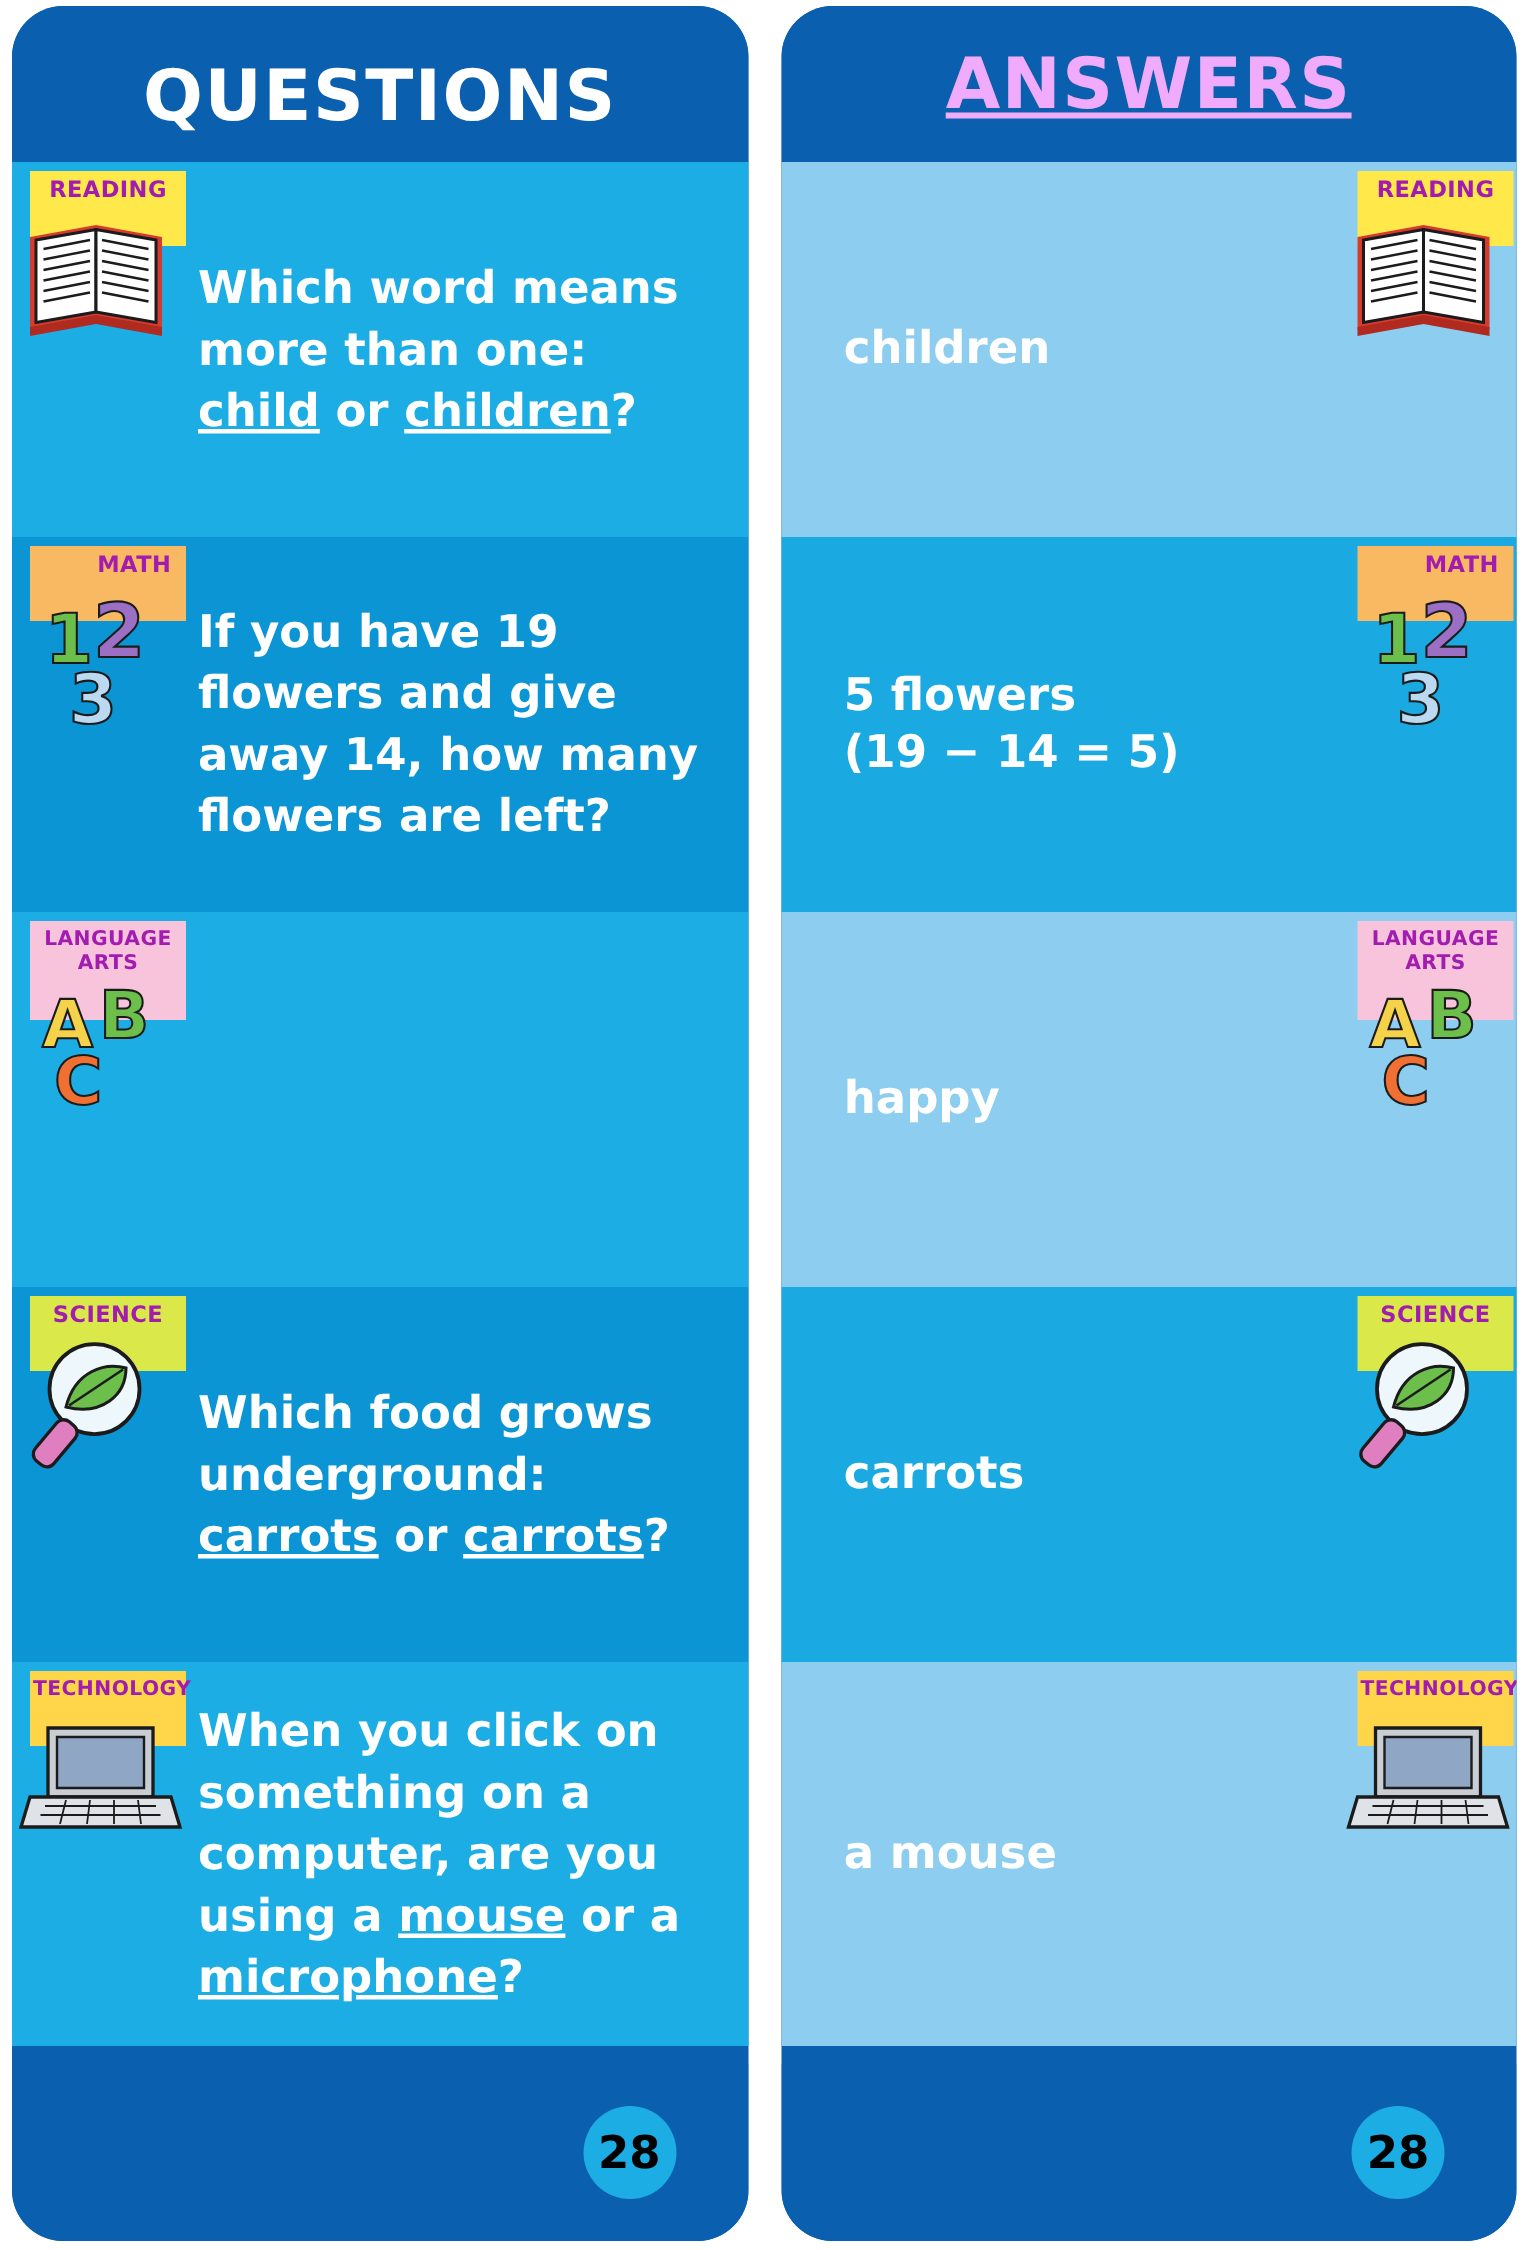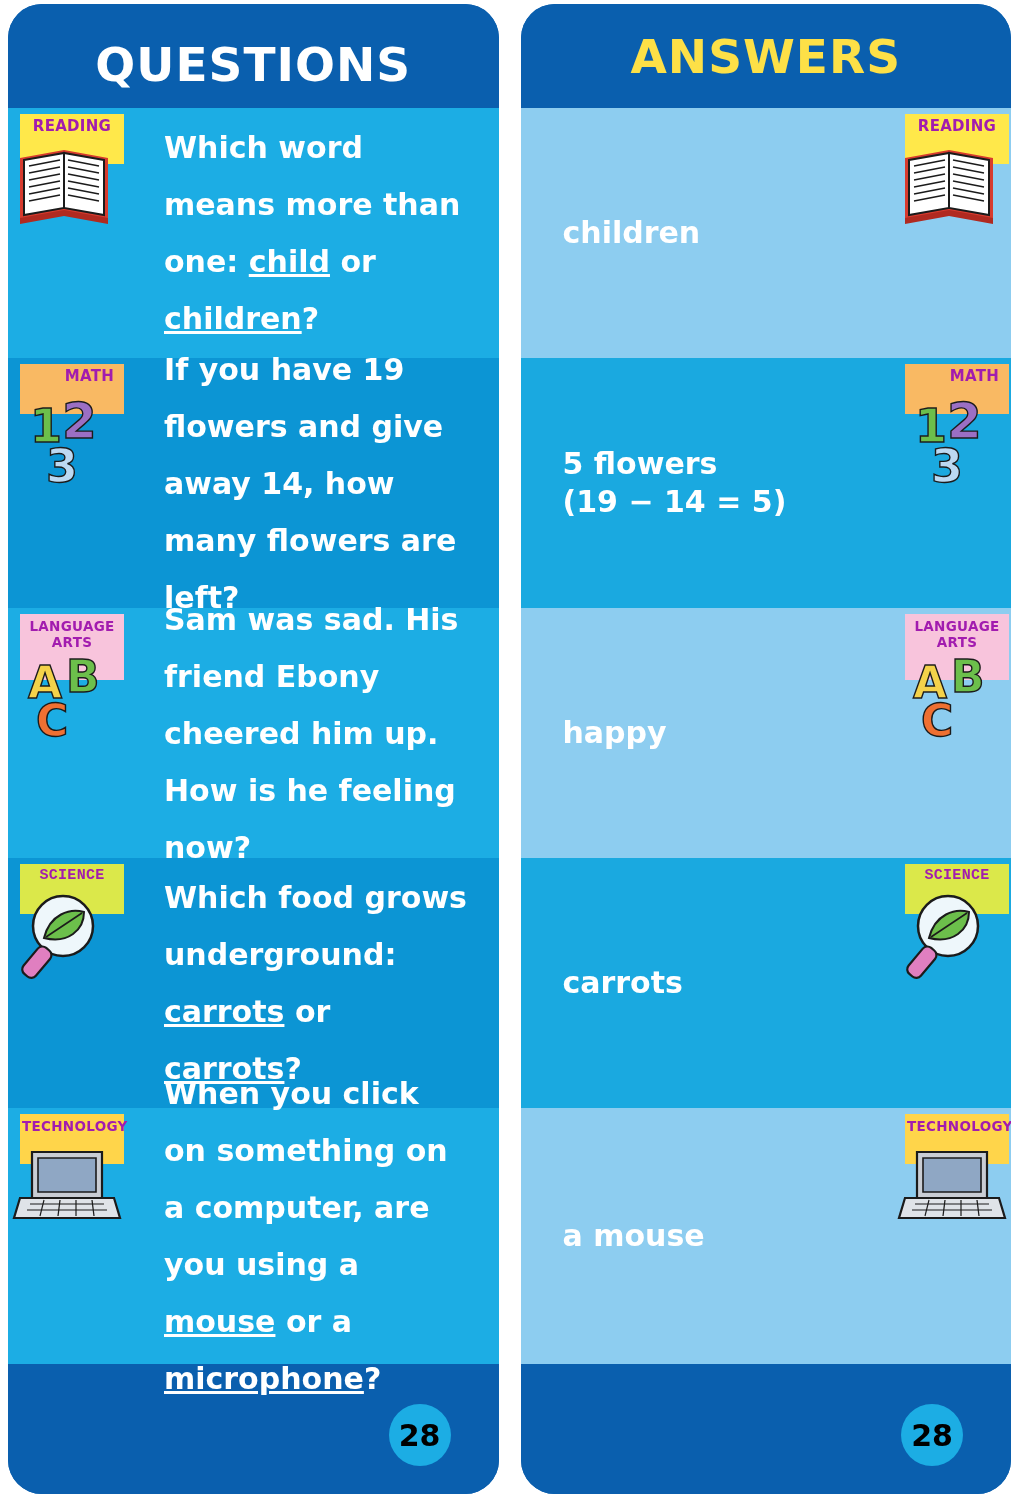--- a/index.html
+++ b/index.html
@@ -37,21 +37,21 @@
     background: #0a5fae;
   }
   .card-header .title {
     font-size: 47px;
     font-weight: bold;
     letter-spacing: 1px;
     font-family: "DejaVu Sans", sans-serif;
     text-transform: uppercase;
   }
   .q-title { color: #ffffff; margin-top: 16px; }
-  .a-title { color: #fde047; }
+  .a-title { color: #f0abfc; text-decoration: underline; }
 
   .rows {
     flex: 1 1 auto;
     display: flex;
     flex-direction: column;
   }
   .row {
     position: relative;
     display: flex;
     align-items: center;
@@ -104,41 +104,40 @@
     font-weight: bold;
     font-size: 15px;
     line-height: 16px;
     letter-spacing: 0.3px;
     color: #a21caf;
   }
   .tag.small-text { font-size: 13.5px; }
   .tag-reading { background: #ffe84a; }
   .tag-math { background: #f9b963; padding-left: 37px; }
   .tag-la { background: #f8c4dc; }
-  .tag-science { background: #dbe84a; font-family: Liberation Mono, monospace; }
+  .tag-science { background: #dbe84a; }
   .tag-tech { background: #ffd54a; }
 
   .icon-holder {
     position: absolute;
     left: 0;
     top: 26px;
     width: 118px;
     height: 92px;
   }
 
   
   .qtext {
     flex: 1 1 auto;
     padding: 10px 28px 10px 6px;
     color: #ffffff;
     font-size: 30px;
-    line-height: 57px;
-    font-weight: bold;
-    font-family: "DejaVu Sans", sans-serif;
-    margin-left: 32px;
+    line-height: 41px;
+    font-weight: bold;
+    font-family: "DejaVu Sans", sans-serif;
   }
   .qtext u { text-decoration: underline; }
 
   .atext {
     flex: 1 1 auto;
     padding: 10px 14px 10px 42px;
     color: #ffffff;
     font-size: 30px;
     line-height: 38px;
     font-weight: bold;
@@ -217,21 +216,20 @@
         <div class="tag-wrap">
           <div class="tag tag-la small-text">LANGUAGE ARTS</div>
           <div class="icon-holder">
             <svg width="118" height="100" viewBox="0 0 118 100">
               <text x="20" y="58" font-family="DejaVu Sans, sans-serif" font-size="44" font-weight="bold" fill="#f4d24a" stroke="#1b1b1b" stroke-width="1.4">A</text>
               <text x="58" y="52" font-family="DejaVu Sans, sans-serif" font-size="44" font-weight="bold" fill="#6cbf4b" stroke="#1b1b1b" stroke-width="1.4">B</text>
               <text x="28" y="96" font-family="DejaVu Sans, sans-serif" font-size="44" font-weight="bold" fill="#ef7032" stroke="#1b1b1b" stroke-width="1.4">C</text>
             </svg>
           </div>
         </div>
-        <div class="qtext">Sam was sad. His friend Ebony cheered him up. How is he feeling now?</div>
       </div>
 
       <div class="row r4 shade-b">
         <div class="tag-wrap">
           <div class="tag tag-science">SCIENCE</div>
           <div class="icon-holder">
             <svg width="118" height="100" viewBox="0 0 118 100">
               <g>
                 <circle cx="55" cy="36" r="30" fill="#eef7fb" stroke="#1b1b1b" stroke-width="2.5"></circle>
                 <path d="M36 48 C42 24 62 18 76 22 C76 40 60 54 36 48 Z" fill="#6cbf4b" stroke="#1b1b1b" stroke-width="2"></path>

